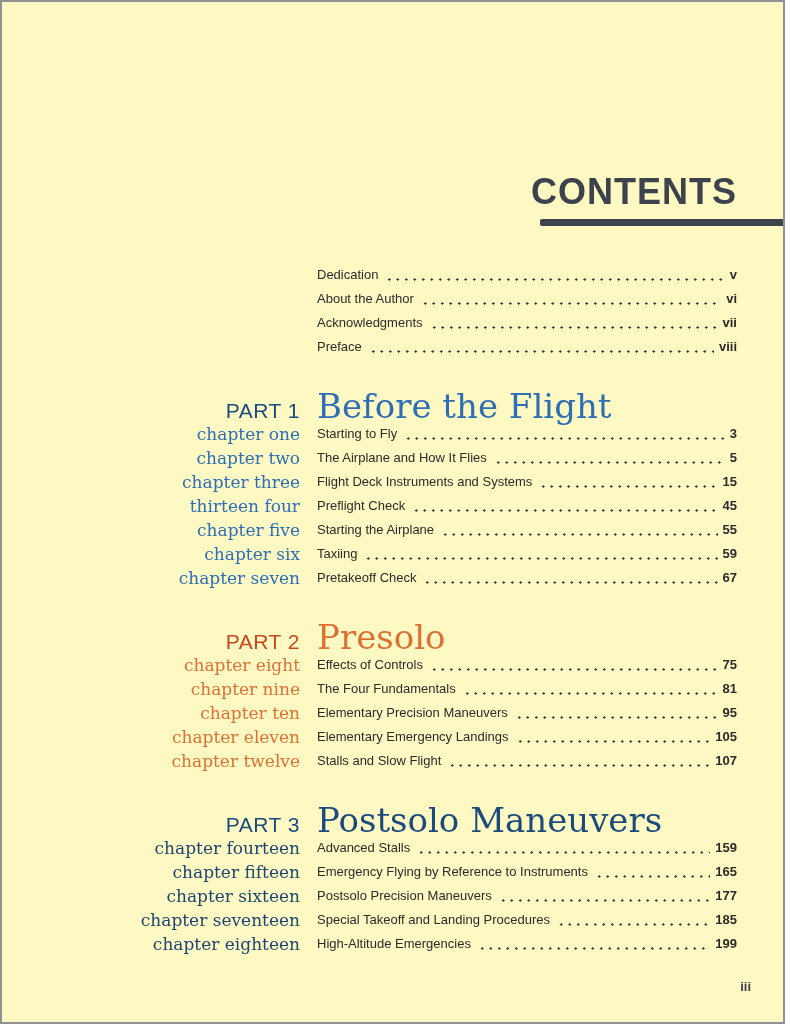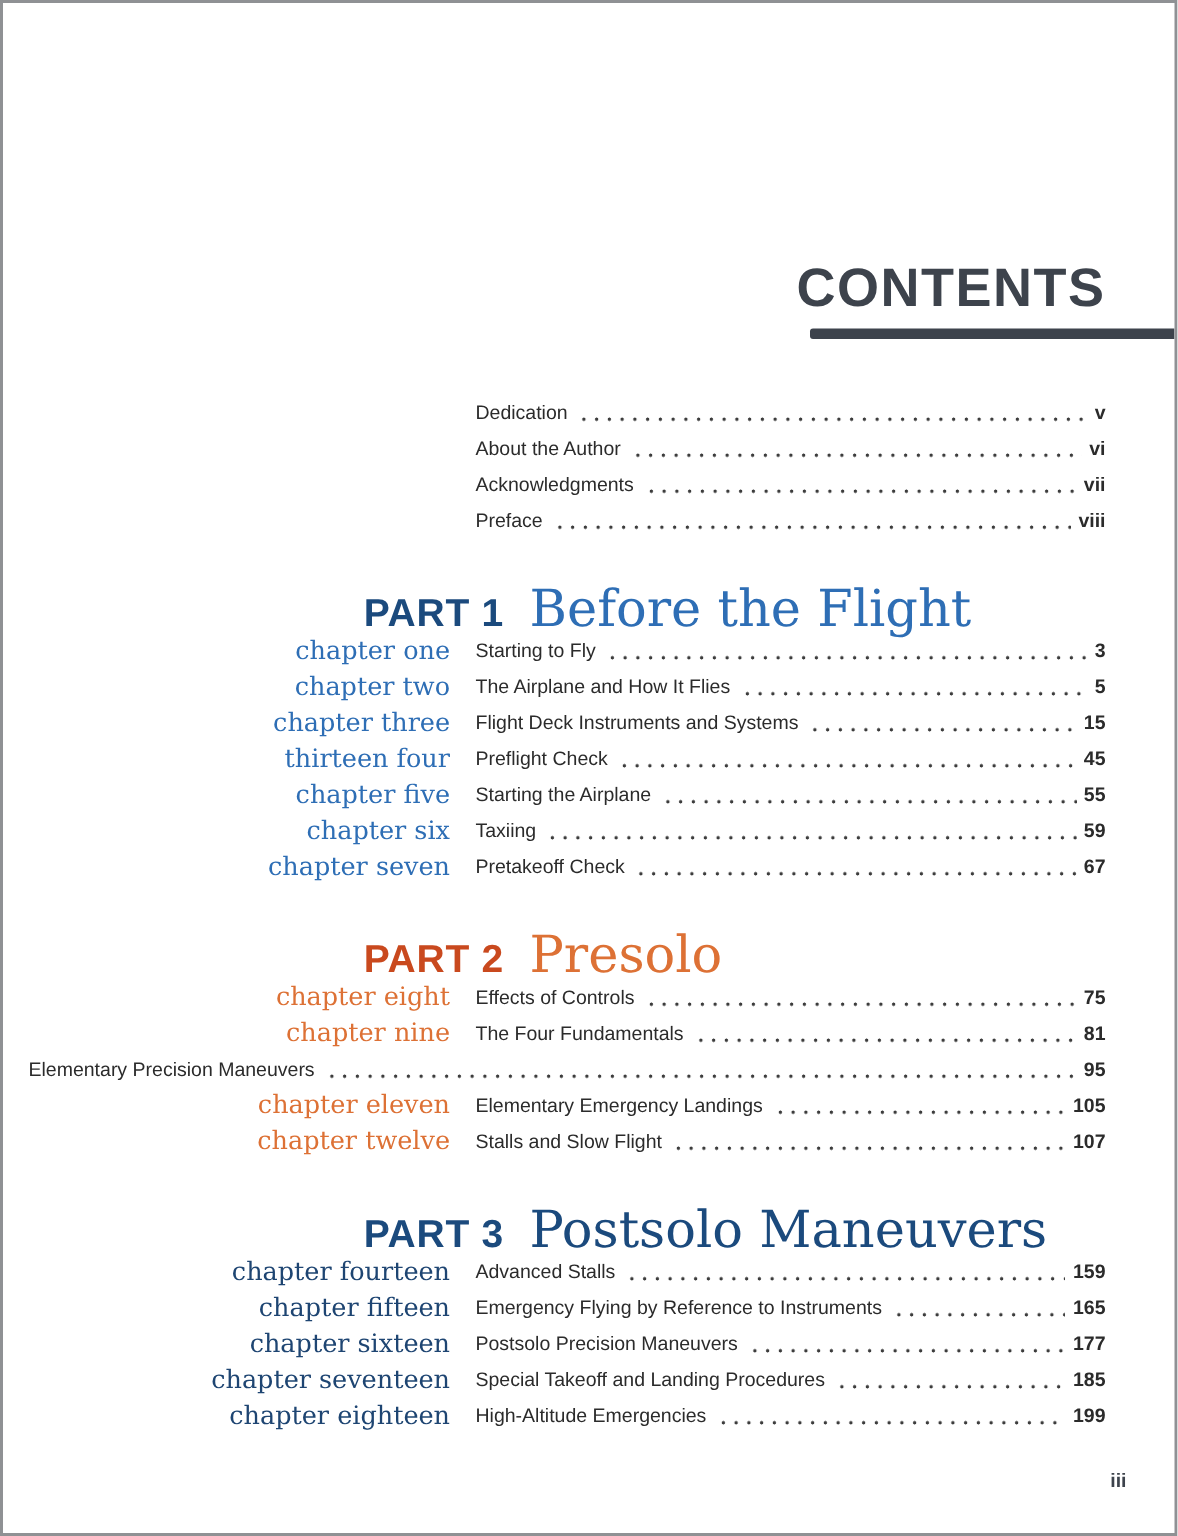--- a/index.html
+++ b/index.html
@@ -2,21 +2,21 @@
 <html><head>
 <meta charset="utf-8">
 <style>
   html, body { margin: 0; padding: 0; background: #e9e9e9; }
   .page {
     position: relative;
     width: 785px;
     height: 1024px;
     box-sizing: border-box;
     border: 2px solid #8f9194;
-    background: #ffffff;
+    background: #fef9c3;
     overflow: hidden;
     font-family: "Liberation Sans", sans-serif;
   }
   .header-block { margin-top: 170px; }
   .contents-title {
     text-align: right;
     padding-right: 46px;
     font-family: "Liberation Sans", sans-serif;
     font-size: 36px;
     font-weight: bold;
@@ -32,25 +32,24 @@
     border-radius: 2px 0 0 2px;
   }
   .front-matter { margin-top: 37px; }
   .part-section { margin-top: 31px; }
   .part-heading { display: flex; align-items: baseline; height: 32px; line-height: 32px; }
   .part-label {
     flex: 0 0 298px;
     width: 298px;
     text-align: right;
     font-family: "Liberation Sans", sans-serif;
-    font-weight: bold;
-    font-size: 26px;
+    font-weight: normal;
+    font-size: 21px;
     letter-spacing: 0.5px;
     white-space: nowrap;
-    padding-left: 36px;
   }
   .part-title {
     padding-left: 17px;
     font-family: "DejaVu Serif", serif;
     font-size: 34px;
     white-space: nowrap;
   }
   .toc-row { display: flex; align-items: center; height: 24px; line-height: 24px; }
   .col-label {
     flex: 0 0 298px;
@@ -210,20 +209,21 @@
         </div>
         <div class="toc-row">
           <span class="col-label" style="color: rgb(221, 113, 53);">chapter nine</span>
           <div class="col-entry">
             <span class="entry-title">The Four Fundamentals</span>
             <span class="leader"></span>
             <span class="entry-page">81</span>
           </div>
         </div>
         <div class="toc-row">
+          <span class="col-label" style="color: rgb(221, 113, 53);">chapter ten</span>
           <div class="col-entry">
             <span class="entry-title">Elementary Precision Maneuvers</span>
             <span class="leader"></span>
             <span class="entry-page">95</span>
           </div>
         </div>
         <div class="toc-row">
           <span class="col-label" style="color: rgb(221, 113, 53);">chapter eleven</span>
           <div class="col-entry">
             <span class="entry-title">Elementary Emergency Landings</span>

